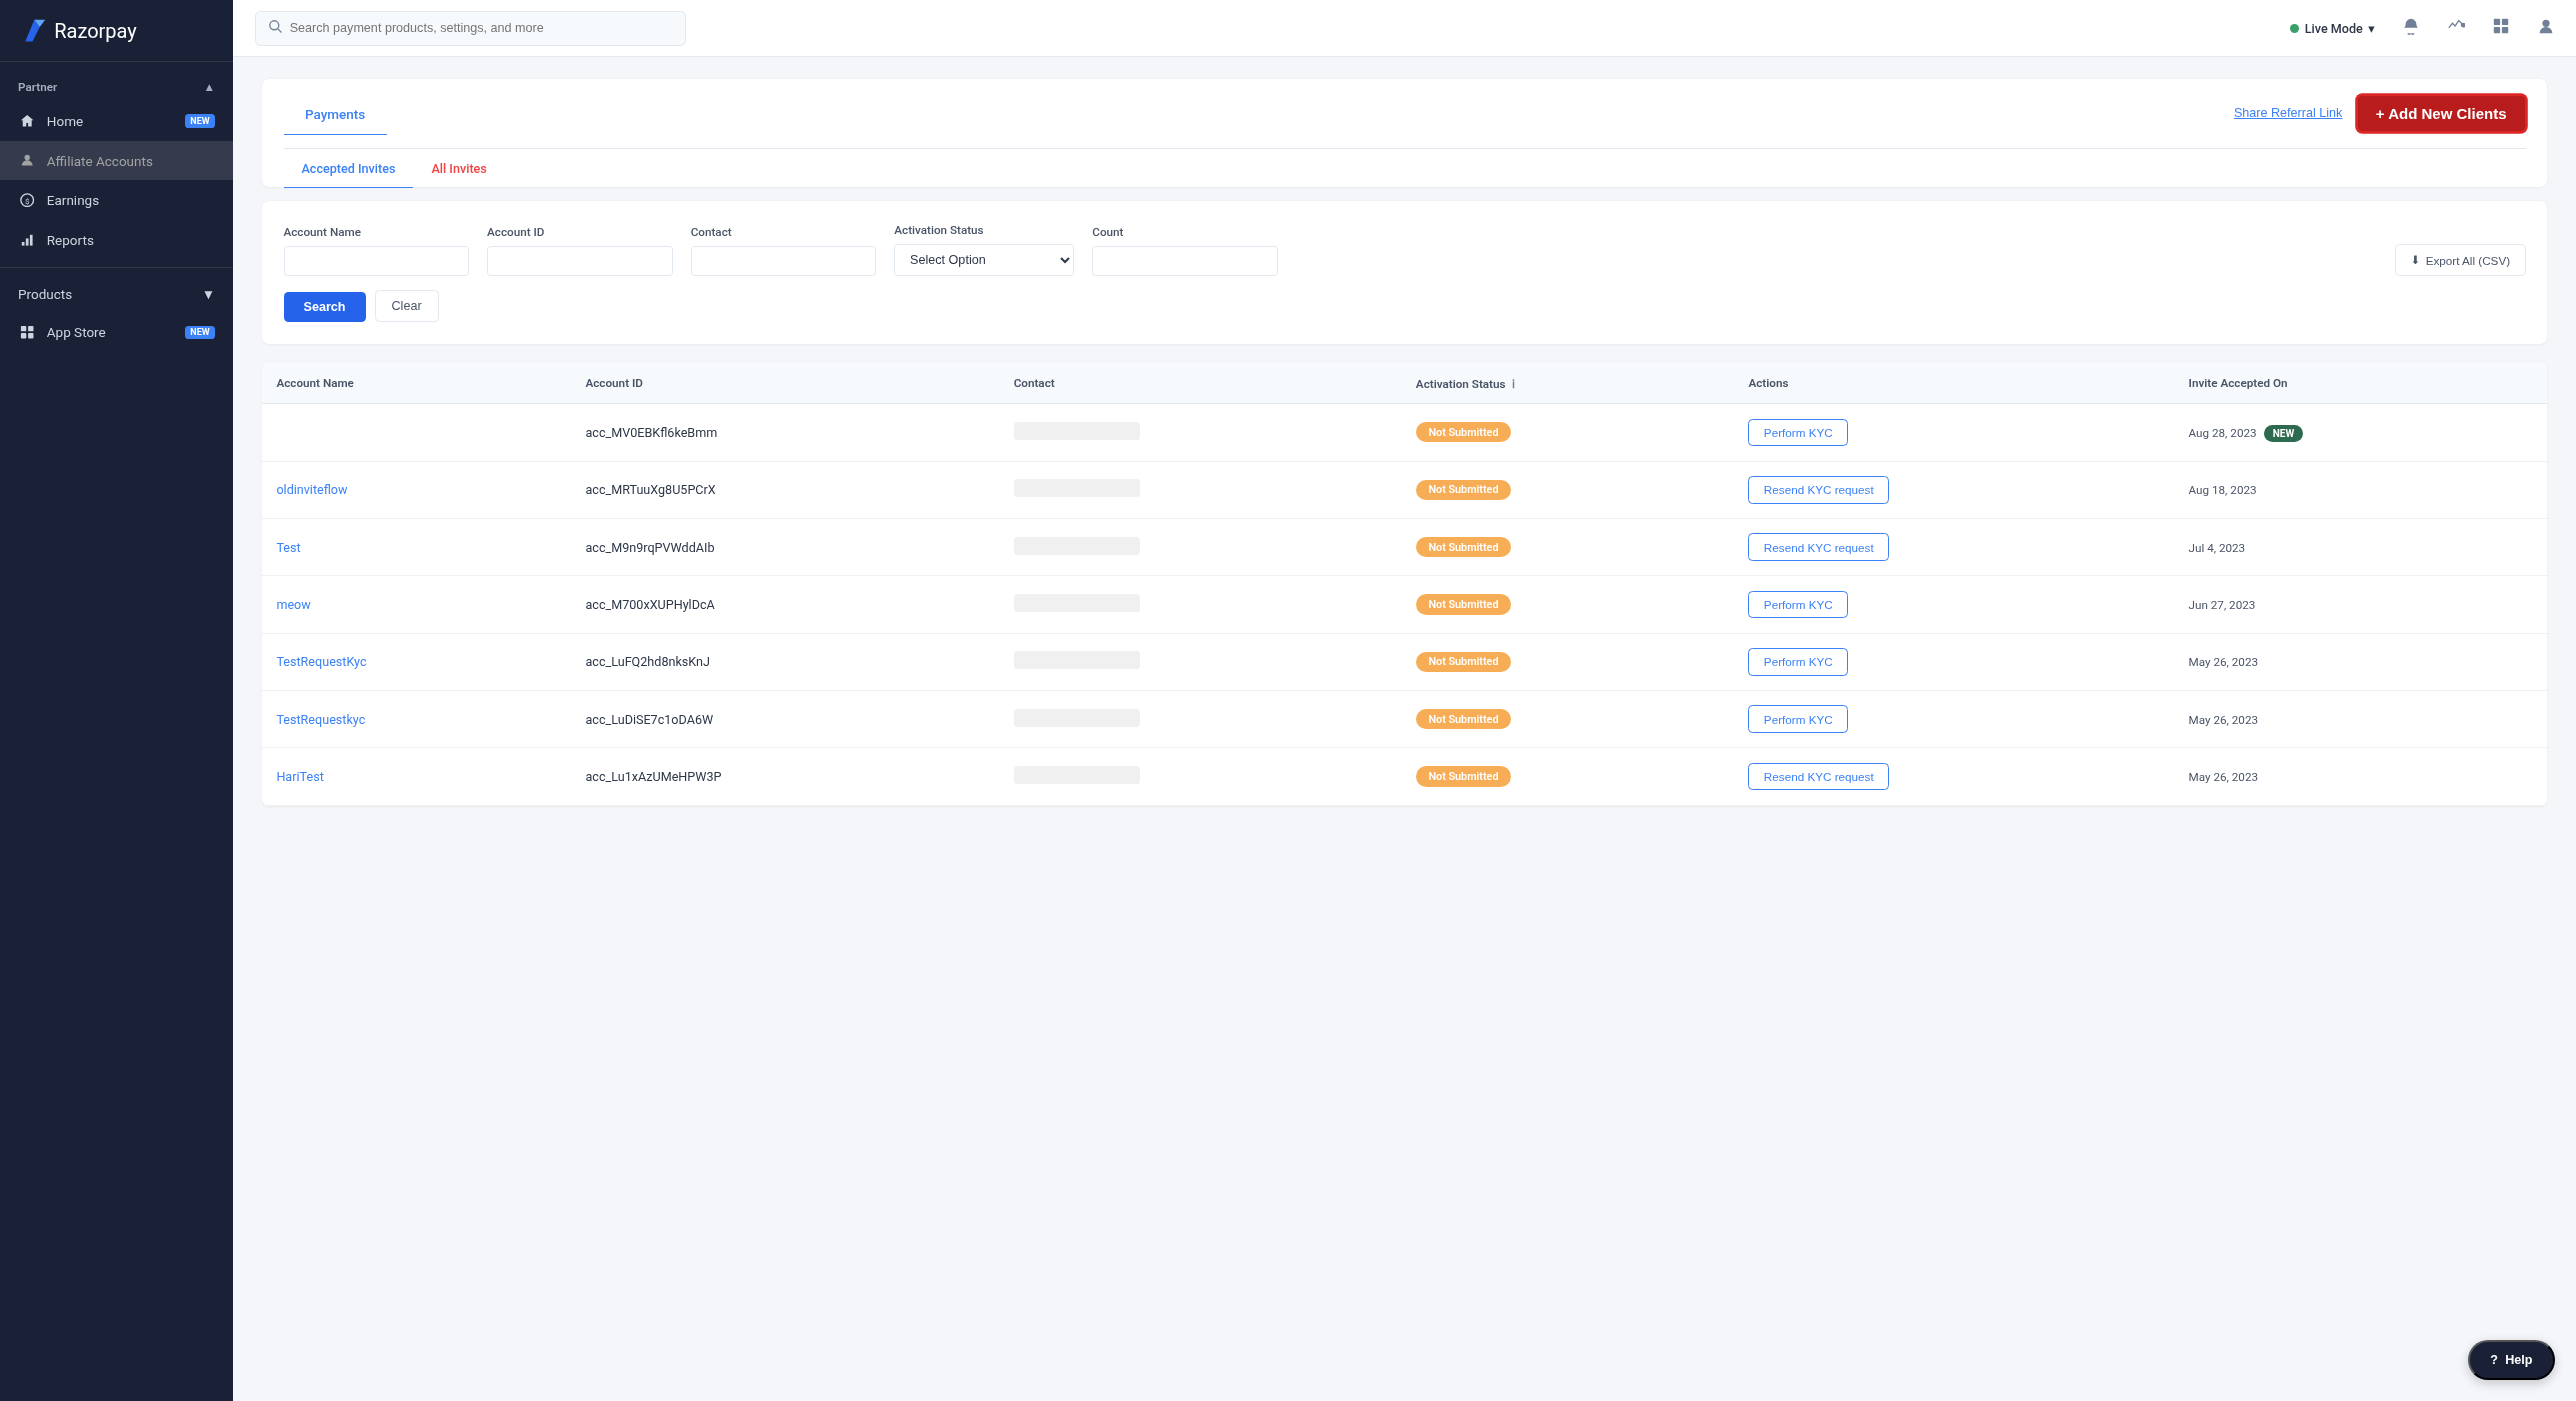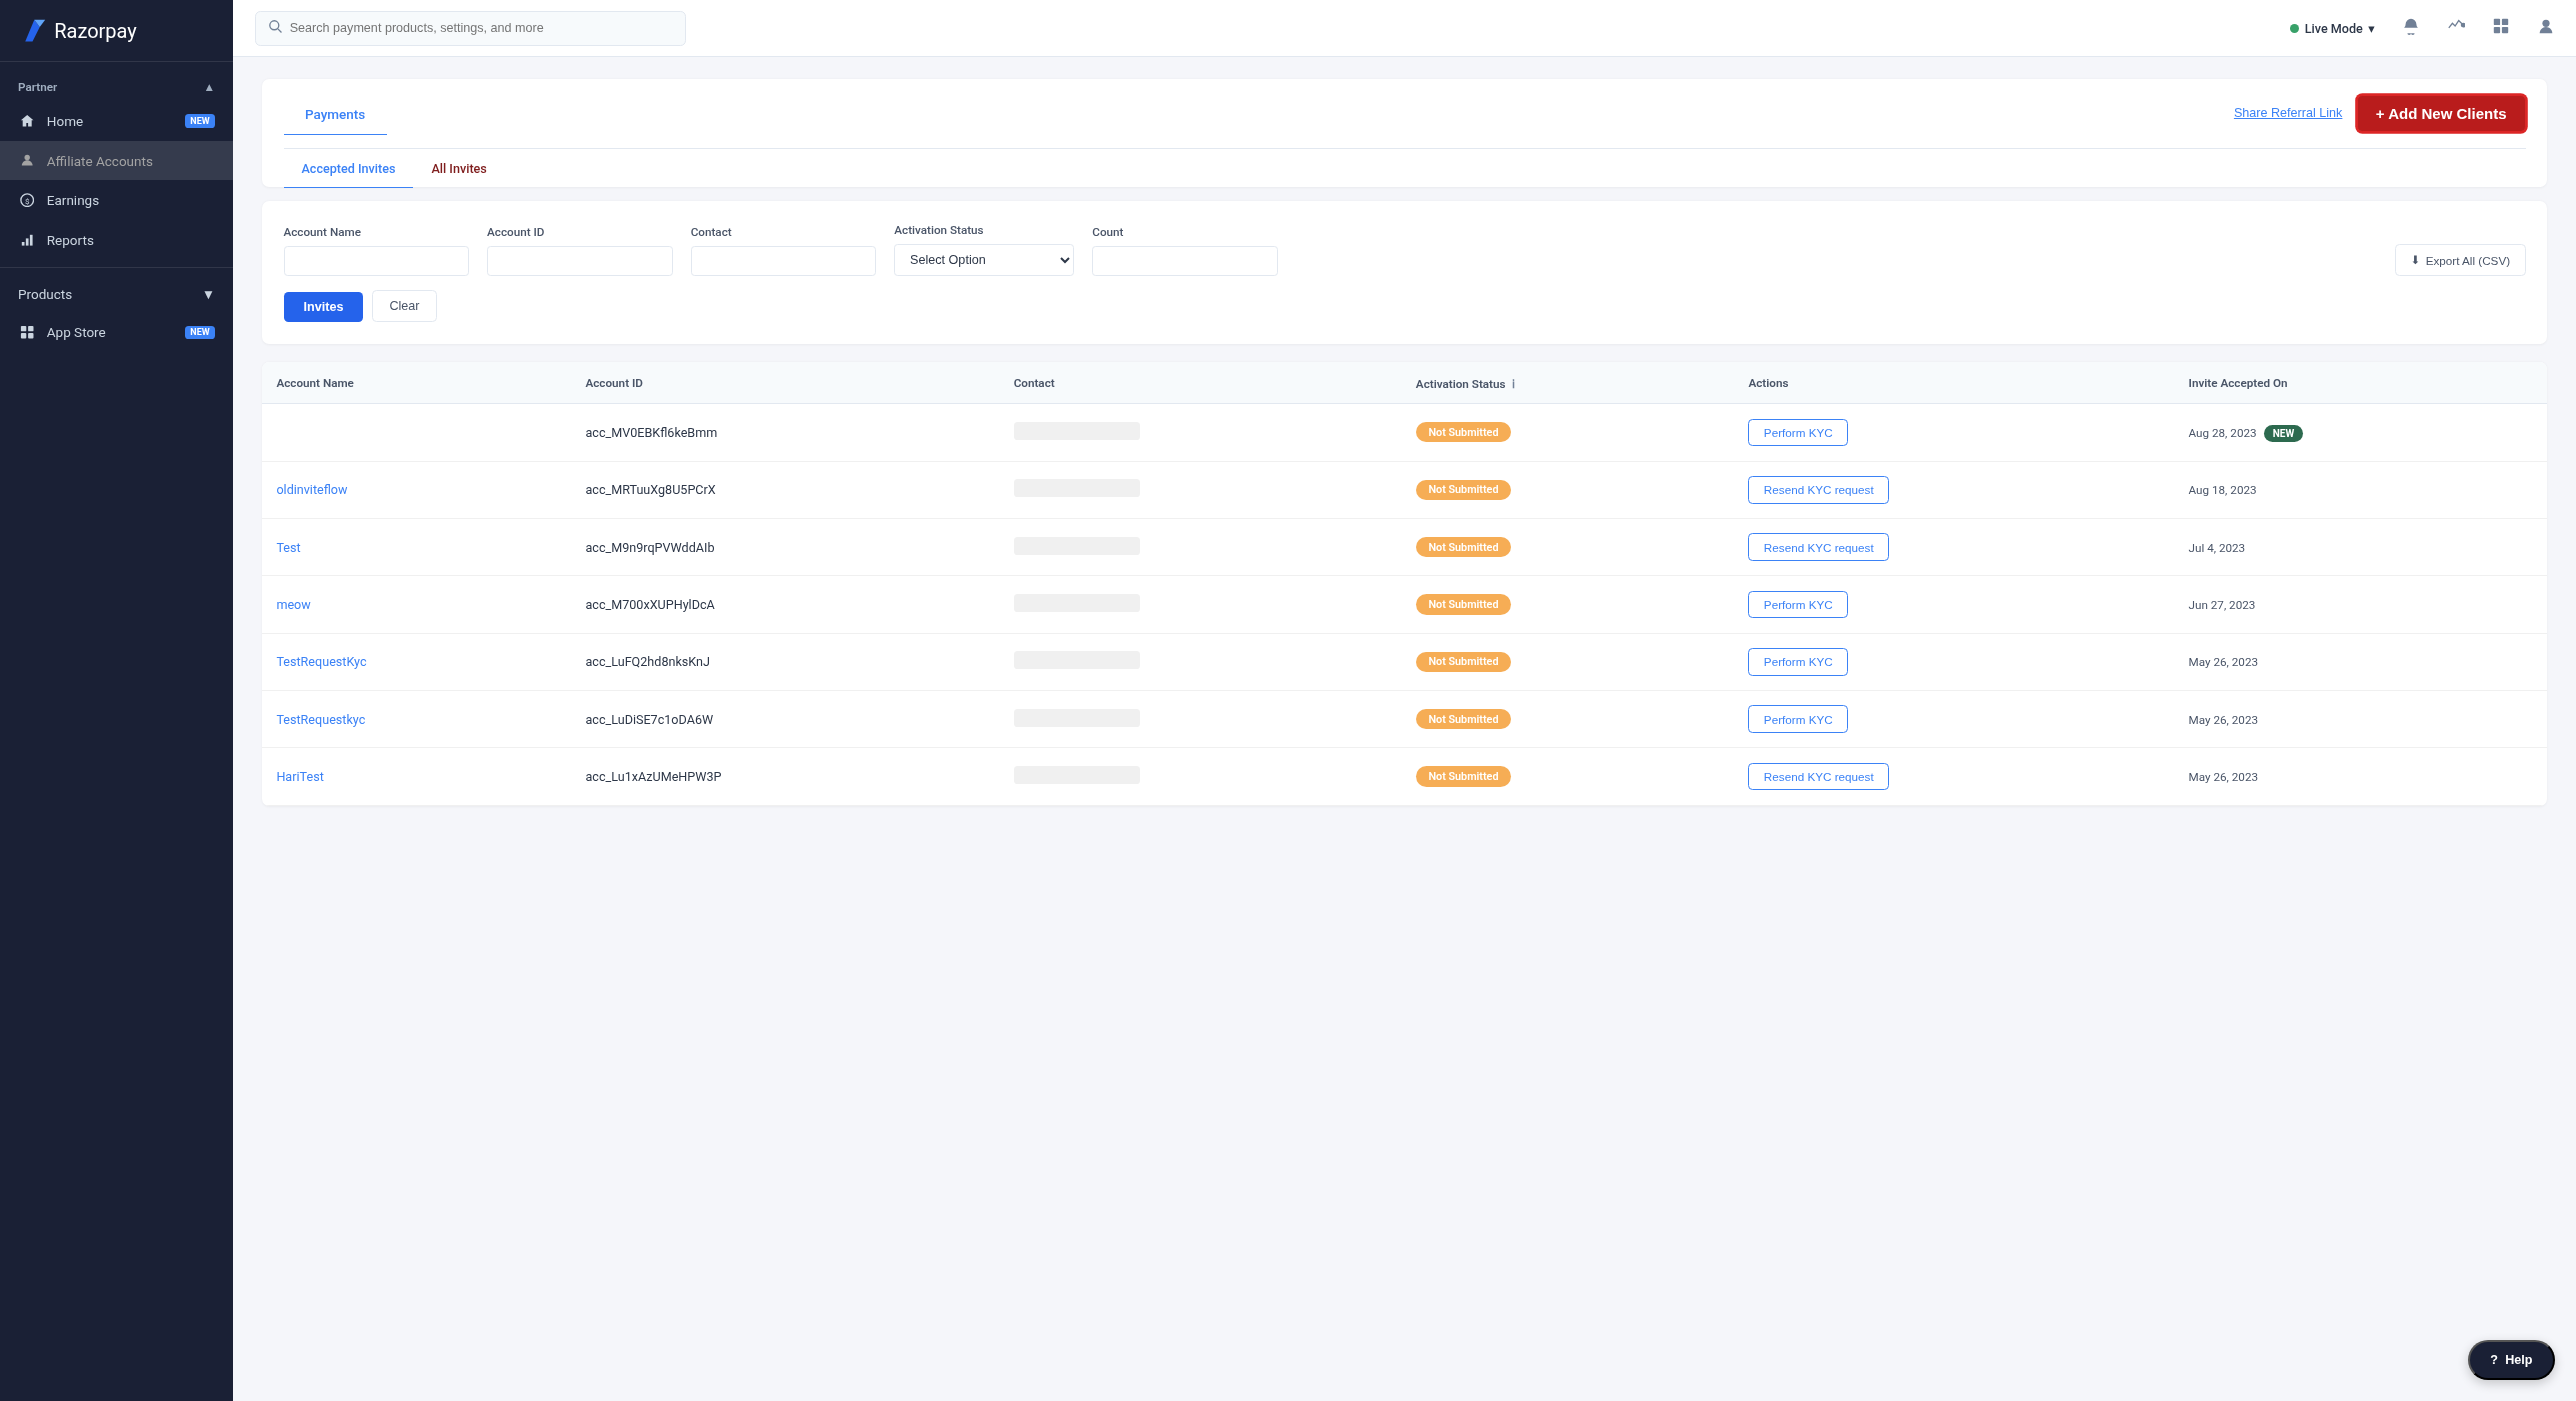--- a/index.html
+++ b/index.html
@@ -338,21 +338,21 @@
       font-weight: 600;
       cursor: pointer;
       display: flex;
       align-items: center;
       gap: 7.2px;
       box-shadow: 0 3.6px 10.8px rgba(0,0,0,0.2);
     }
     .sub-tab {
       padding: 11.7px 18px;
       font-size: 12.6px;
-      color: #7f1d1d;
+      color: #ef4444;
       cursor: pointer;
       border-bottom: 1.8px solid transparent;
       margin-bottom: -1.8px;
       font-weight: 500;
     }
     .sub-tab.active { color: #3b82f6; border-bottom-color: #3b82f6; }
   </style>
 </head>
 <body>
 
@@ -525,21 +525,21 @@
           <input type="text" style="">
         </div>
         <div style="margin-left:auto; display:flex; align-items:flex-end;">
           <button class="export-btn">
             <span>⬇</span>
             <span>Export All (CSV)</span>
           </button>
         </div>
       </div>
       <div class="filter-actions">
-        <button class="btn-search">Invites</button>
+        <button class="btn-search">Search</button>
         <button class="btn-clear">Clear</button>
       </div>
     </div>
 
     <div class="table-wrapper">
       <table>
         <thead>
           <tr>
             <th>Account Name</th>
             <th>Account ID</th>

